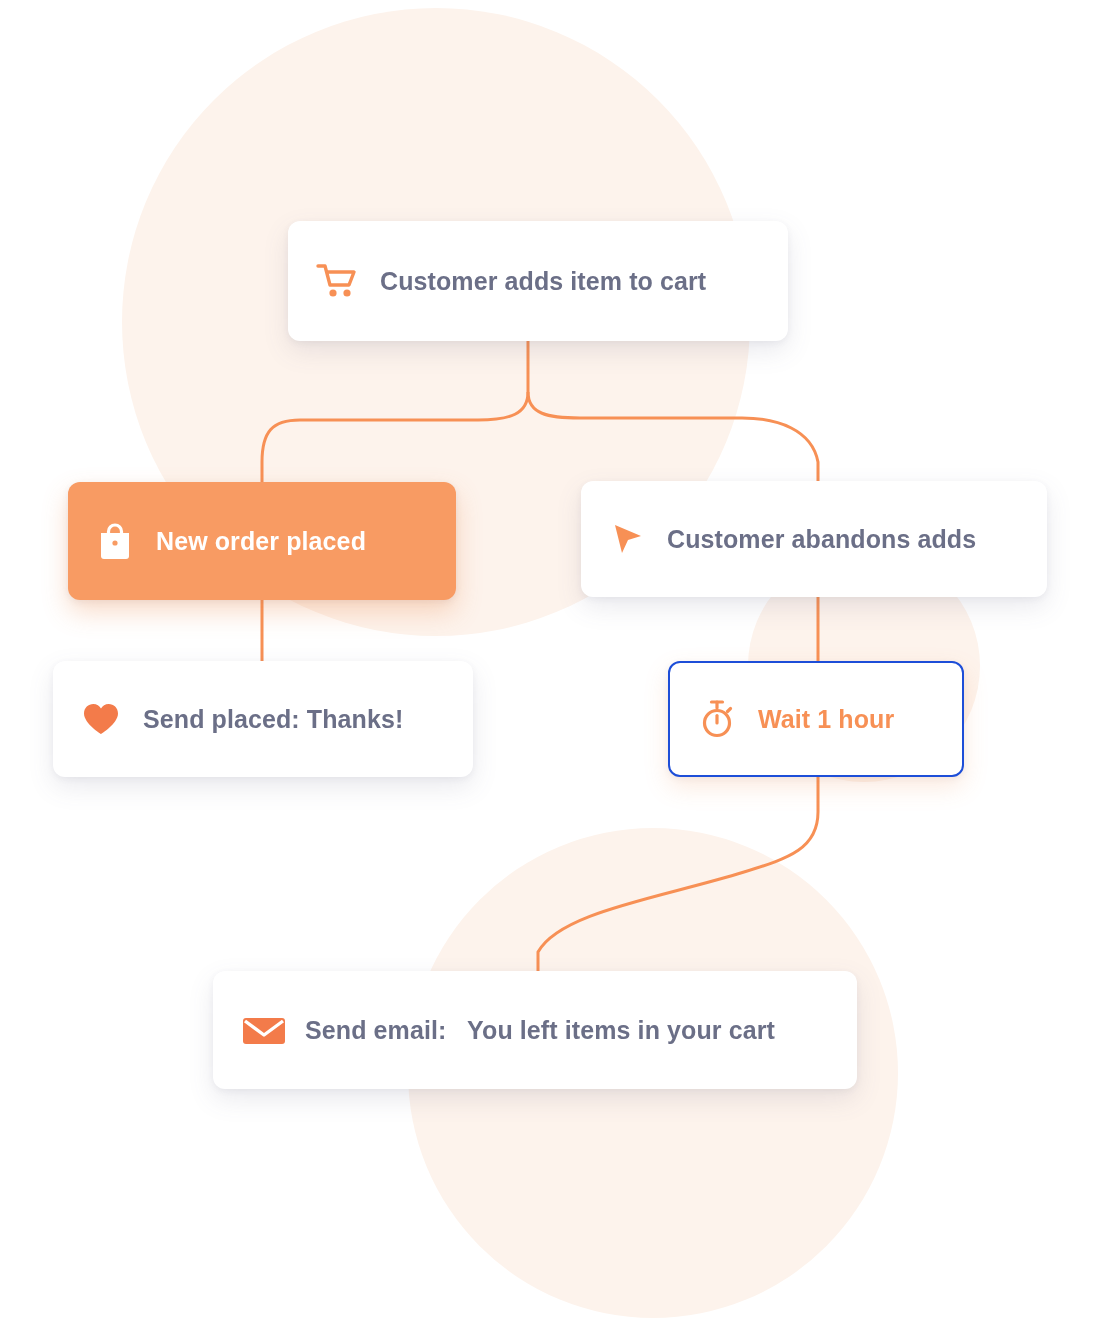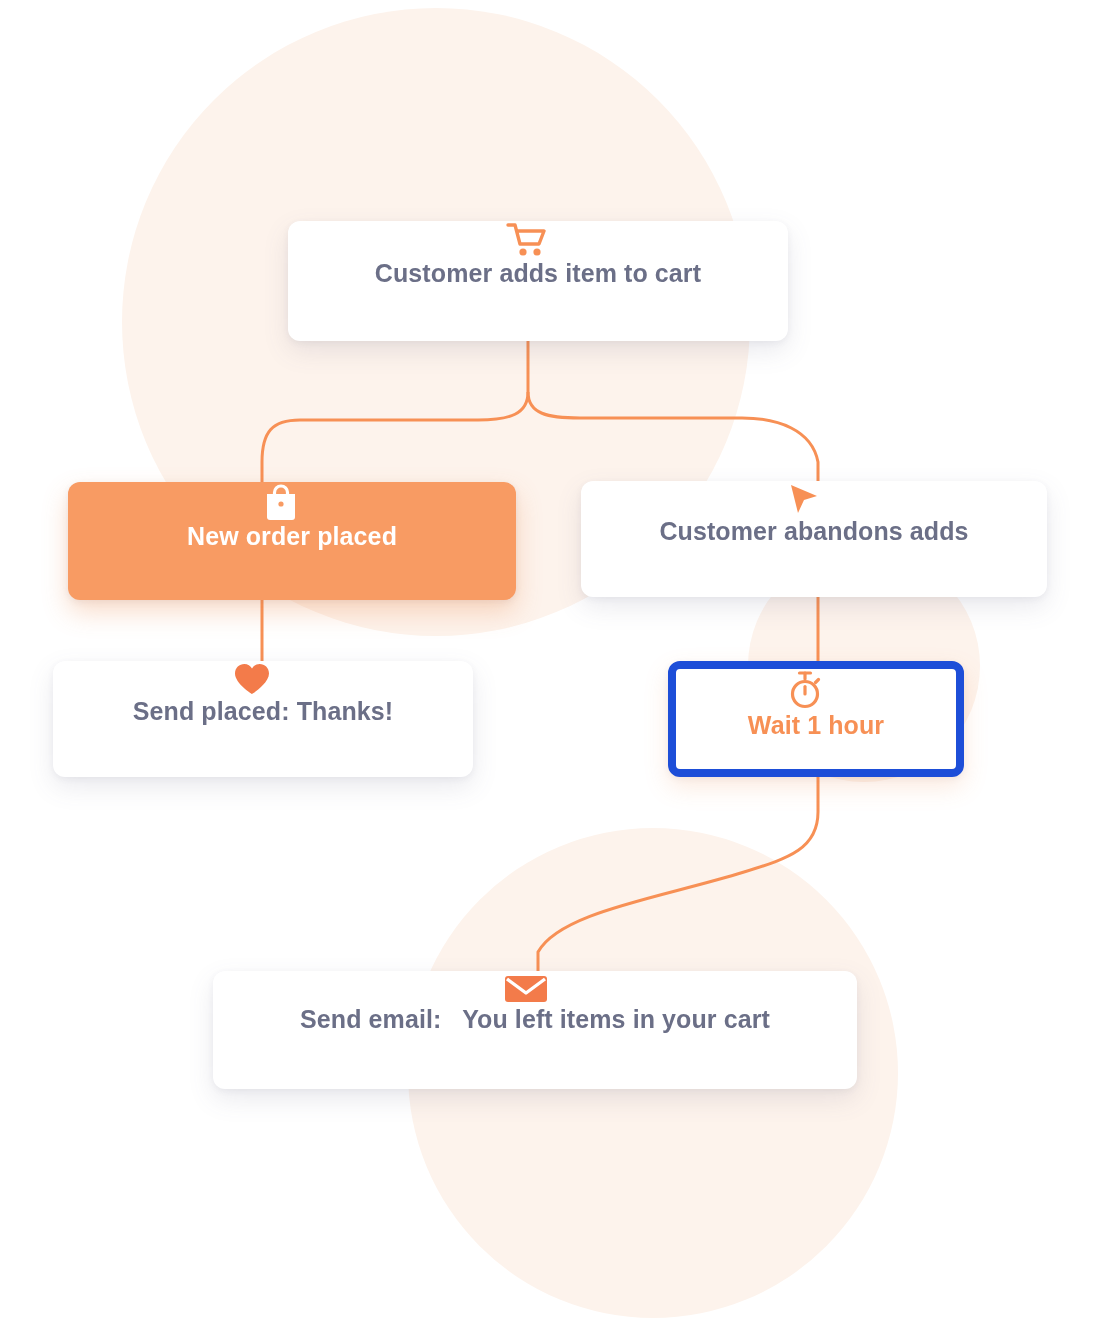--- a/index.html
+++ b/index.html
@@ -53,21 +53,20 @@
   }
   .node {
     position: absolute;
     box-sizing: border-box;
     display: flex;
     align-items: center;
     border-radius: 12px;
     background: #ffffff;
     box-shadow: 0 10px 26px rgba(90, 90, 120, 0.13), 0 2px 6px rgba(90, 90, 120, 0.07);
     padding: 0 28px;
-    flex-direction: column;
   }
   .node .icon {
     flex: 0 0 auto;
     display: flex;
     align-items: center;
     justify-content: center;
     margin-right: 22px;
   }
   .node .label {
     font-size: 25px;
@@ -81,21 +80,21 @@
   #node-add-cart {
     left: 288px;
     top: 221px;
     width: 500px;
     height: 120px;
   }
   
   #node-new-order {
     left: 68px;
     top: 482px;
-    width: 448px;
+    width: 388px;
     height: 118px;
     background: #f89b63;
     box-shadow: 0 12px 26px rgba(236, 140, 80, 0.30), 0 2px 6px rgba(90, 90, 120, 0.10);
   }
   #node-new-order .label {
     color: #ffffff;
   }
   
   #node-abandons {
     left: 581px;
@@ -109,21 +108,21 @@
     top: 661px;
     width: 420px;
     height: 116px;
   }
   
   #node-wait {
     left: 668px;
     top: 661px;
     width: 296px;
     height: 116px;
-    border: 8px solid #1d4ed8;
+    border: 2px solid #1d4ed8;
     box-shadow: 0 10px 24px rgba(236, 140, 80, 0.18), 0 2px 6px rgba(90, 90, 120, 0.07);
   }
   #node-wait .label {
     color: #f79055;
   }
   
   #node-left-items {
     left: 213px;
     top: 971px;
     width: 644px;

